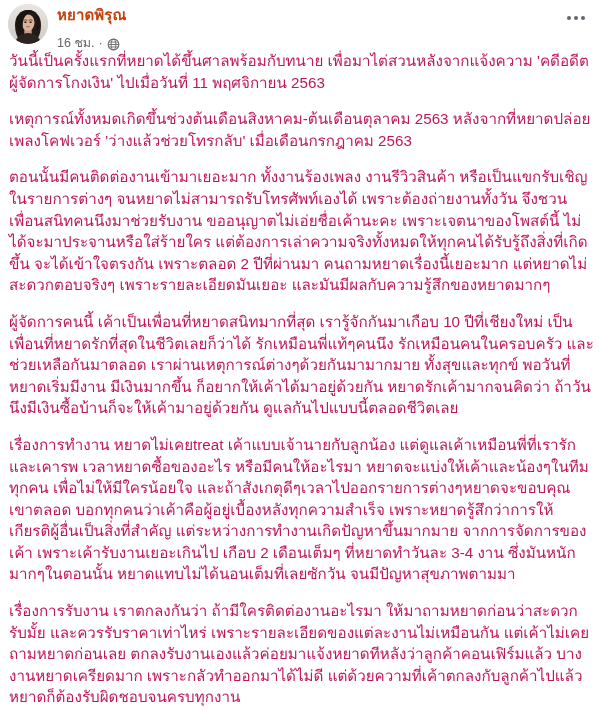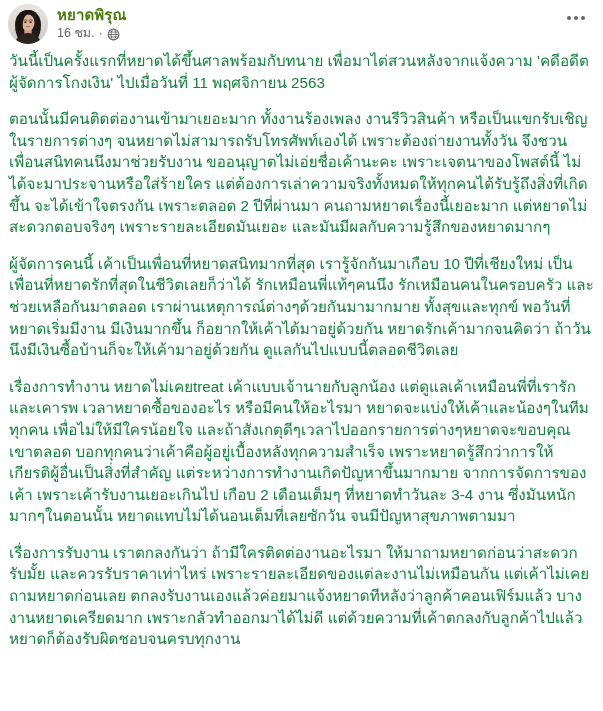--- a/index.html
+++ b/index.html
@@ -48,29 +48,29 @@
     display: flex;
     flex-direction: column;
     justify-content: center;
     padding-top: 1px;
   }
 
   .author-name {
     font-size: 15px;
     font-weight: bold;
     line-height: 19px;
-    color: #4d7c0f;
+    color: #c2410c;
     letter-spacing: 0.1px;
   }
 
   .meta-row {
     display: flex;
     align-items: center;
     gap: 4px;
-    margin-top: 1px;
+    margin-top: 11px;
     font-size: 12.5px;
     line-height: 16px;
     color: #65676b;
   }
   .meta-dot { color: #65676b; font-size: 12.5px; line-height: 16px; }
   .globe-icon { display: inline-block; width: 13px; height: 13px; position: relative; top: 1px; }
   .globe-icon svg { display: block; width: 13px; height: 13px; }
 
   .menu-button {
     position: absolute;
@@ -92,21 +92,21 @@
   }
 
   
   .post-body {
     padding: 0 1px;
   }
 
   .post-body p {
     font-size: 15.2px;
     line-height: 21.6px;
-    color: #15803d;
+    color: #be185d;
     margin: 0 0 15px 0;
     text-align: left;
     word-break: break-word;
   }
   .post-body p:last-child { margin-bottom: 16px; }
 </style>
 </head>
 <body>
 
 <div class="post">
@@ -168,20 +168,21 @@
     <div class="menu-button">
       <i></i>
       <i></i>
       <i></i>
     </div>
 
   </div>
 
   <div class="post-body">
     <p>วันนี้เป็นครั้งแรกที่หยาดได้ขึ้นศาลพร้อมกับทนาย เพื่อมาไต่สวนหลังจากแจ้งความ 'คดีอดีตผู้จัดการโกงเงิน' ไปเมื่อวันที่ 11 พฤศจิกายน 2563</p>
+    <p>เหตุการณ์ทั้งหมดเกิดขึ้นช่วงต้นเดือนสิงหาคม-ต้นเดือนตุลาคม 2563 หลังจากที่หยาดปล่อยเพลงโคฟเวอร์ 'ว่างแล้วช่วยโทรกลับ' เมื่อเดือนกรกฎาคม 2563</p>
     <p>ตอนนั้นมีคนติดต่องานเข้ามาเยอะมาก ทั้งงานร้องเพลง งานรีวิวสินค้า หรือเป็นแขกรับเชิญในรายการต่างๆ จนหยาดไม่สามารถรับโทรศัพท์เองได้ เพราะต้องถ่ายงานทั้งวัน จึงชวนเพื่อนสนิทคนนึงมาช่วยรับงาน ขออนุญาตไม่เอ่ยชื่อเค้านะคะ เพราะเจตนาของโพสต์นี้ ไม่ได้จะมาประจานหรือใส่ร้ายใคร แต่ต้องการเล่าความจริงทั้งหมดให้ทุกคนได้รับรู้ถึงสิ่งที่เกิดขึ้น จะได้เข้าใจตรงกัน เพราะตลอด 2 ปีที่ผ่านมา คนถามหยาดเรื่องนี้เยอะมาก แต่หยาดไม่สะดวกตอบจริงๆ เพราะรายละเอียดมันเยอะ และมันมีผลกับความรู้สึกของหยาดมากๆ</p>
     <p>ผู้จัดการคนนี้ เค้าเป็นเพื่อนที่หยาดสนิทมากที่สุด เรารู้จักกันมาเกือบ 10 ปีที่เชียงใหม่ เป็นเพื่อนที่หยาดรักที่สุดในชีวิตเลยก็ว่าได้ รักเหมือนพี่แท้ๆคนนึง รักเหมือนคนในครอบครัว และช่วยเหลือกันมาตลอด เราผ่านเหตุการณ์ต่างๆด้วยกันมามากมาย ทั้งสุขและทุกข์ พอวันที่หยาดเริ่มมีงาน มีเงินมากขึ้น ก็อยากให้เค้าได้มาอยู่ด้วยกัน หยาดรักเค้ามากจนคิดว่า ถ้าวันนึงมีเงินซื้อบ้านก็จะให้เค้ามาอยู่ด้วยกัน ดูแลกันไปแบบนี้ตลอดชีวิตเลย</p>
     <p>เรื่องการทำงาน หยาดไม่เคยtreat เค้าแบบเจ้านายกับลูกน้อง แต่ดูแลเค้าเหมือนพี่ที่เรารักและเคารพ เวลาหยาดซื้อของอะไร หรือมีคนให้อะไรมา หยาดจะแบ่งให้เค้าและน้องๆในทีมทุกคน เพื่อไม่ให้มีใครน้อยใจ และถ้าสังเกตุดีๆเวลาไปออกรายการต่างๆหยาดจะขอบคุณเขาตลอด บอกทุกคนว่าเค้าคือผู้อยู่เบื้องหลังทุกความสำเร็จ เพราะหยาดรู้สึกว่าการให้เกียรติผู้อื่นเป็นสิ่งที่สำคัญ แต่ระหว่างการทำงานเกิดปัญหาขึ้นมากมาย จากการจัดการของเค้า เพราะเค้ารับงานเยอะเกินไป เกือบ 2 เดือนเต็มๆ ที่หยาดทำวันละ 3-4 งาน ซึ่งมันหนักมากๆในตอนนั้น หยาดแทบไม่ได้นอนเต็มที่เลยซักวัน จนมีปัญหาสุขภาพตามมา</p>
     <p>เรื่องการรับงาน เราตกลงกันว่า ถ้ามีใครติดต่องานอะไรมา ให้มาถามหยาดก่อนว่าสะดวกรับมั้ย และควรรับราคาเท่าไหร่ เพราะรายละเอียดของแต่ละงานไม่เหมือนกัน แต่เค้าไม่เคยถามหยาดก่อนเลย ตกลงรับงานเองแล้วค่อยมาแจ้งหยาดทีหลังว่าลูกค้าคอนเฟิร์มแล้ว บางงานหยาดเครียดมาก เพราะกลัวทำออกมาได้ไม่ดี แต่ด้วยความที่เค้าตกลงกับลูกค้าไปแล้ว หยาดก็ต้องรับผิดชอบจนครบทุกงาน</p>
 
   </div>
 
 </div>
 
 </body></html>

